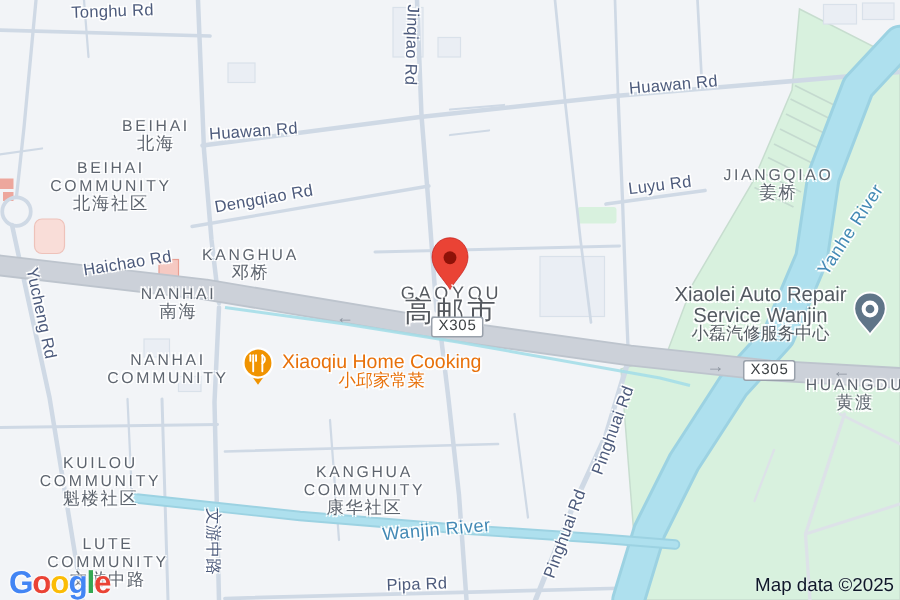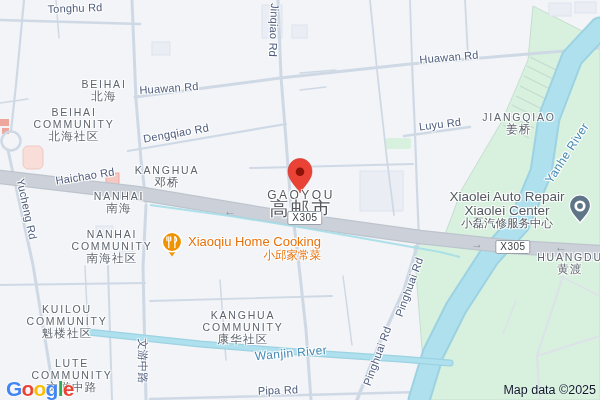--- a/index.html
+++ b/index.html
@@ -16,21 +16,21 @@
                 -1px 1px 0 rgba(255,255,255,.95),1px 1px 0 rgba(255,255,255,.95),0 0 3px #fff;
   }
   .lbl.road{font-size:11px;font-weight:500;color:#4d5b7c;letter-spacing:.2px;}
   .lbl.water{font-size:12px;font-weight:500;color:#4389b5;letter-spacing:.4px;}
   .lbl.area{line-height:12px;}
   .lbl.area div{font-size:10.5px;font-weight:500;color:#5d646e;letter-spacing:1.8px;}
   .lbl.area div.zh{font-size:11.5px;letter-spacing:1.2px;}
   .lbl.city{line-height:13px;}
   .lbl.city div{font-size:12px;font-weight:500;color:#55595f;letter-spacing:2.5px;}
   .lbl.city div.zh{font-size:19px;letter-spacing:2px;}
-  .lbl.poi-orange{line-height:13.5px;text-align:right;}
+  .lbl.poi-orange{line-height:13.5px;text-align:center;}
   .lbl.poi-orange div{font-size:13px;font-weight:500;color:#e8710a;}
   .lbl.poi-orange div.zh{font-size:11.5px;}
   .lbl.poi-gray{line-height:13.5px;}
   .lbl.poi-gray div{font-size:13.5px;color:#545a62;}
   .lbl.poi-gray div.zh{font-size:11.5px;}
   .badge{
     position:absolute;transform:translate(-50%,-50%);
     background:#fff;border:1px solid #99a1ab;border-radius:2px;
     font-size:10px;color:#3c4043;padding:0 4px;line-height:12px;letter-spacing:.5px;
   }
@@ -219,21 +219,20 @@
         <div>KANGHUA</div>
         <div class="zh">邓桥</div>
       </div>
       <div class="lbl area" style="left: 119px; top: 202px; transform: translate(-50%, -50%) rotate(0deg);">
         <div>NANHAI</div>
         <div class="zh">南海</div>
       </div>
       <div class="lbl area" style="left: 112px; top: 246px; transform: translate(-50%, -50%) rotate(0deg);">
         <div>NANHAI</div>
         <div>COMMUNITY</div>
-        <div class="zh">南海社区</div>
       </div>
       <div class="lbl area" style="left: 519px; top: 123px; transform: translate(-50%, -50%) rotate(0deg);">
         <div>JIANGQIAO</div>
         <div class="zh">姜桥</div>
       </div>
       <div class="lbl area" style="left: 570px; top: 263px; transform: translate(-50%, -50%) rotate(0deg);">
         <div>HUANGDU</div>
         <div class="zh">黄渡</div>
       </div>
       <div class="lbl area" style="left: 67px; top: 321px; transform: translate(-50%, -50%) rotate(0deg);">
@@ -254,21 +253,21 @@
       <div class="lbl city" style="left: 301px; top: 202px; transform: translate(-50%, -50%) rotate(0deg);">
         <div>GAOYOU</div>
         <div class="zh">高邮市</div>
       </div>
       <div class="lbl poi-orange" style="left: 188px; top: 248px; transform: translate(0px, -50%) rotate(0deg);">
         <div>Xiaoqiu Home Cooking</div>
         <div class="zh">小邱家常菜</div>
       </div>
       <div class="lbl poi-gray" style="left: 507px; top: 210px; transform: translate(-50%, -50%) rotate(0deg); text-align: center;">
         <div>Xiaolei Auto Repair</div>
-        <div>Xiaolei Center</div>
+        <div>Service Wanjin</div>
         <div class="zh">小磊汽修服务中心</div>
       </div>
       <div class="badge" style="left: 305px; top: 218px;">X305</div>
       <div class="badge" style="left: 513px; top: 247px;">X305</div>
       <span class="arrow" style="left: 230px; top: 211px;">←</span>
       <span class="arrow" style="left: 477px; top: 244px;">→</span>
       <span class="arrow" style="left: 561px; top: 247px;">←</span>
     </div>
 
   <div id="google-logo"><span style="color: rgb(66, 133, 244);">G</span><span style="color: rgb(234, 67, 53);">o</span><span style="color: rgb(251, 188, 5);">o</span><span style="color: rgb(66, 133, 244);">g</span><span style="color: rgb(52, 168, 83);">l</span><span style="color: rgb(234, 67, 53);">e</span></div>

